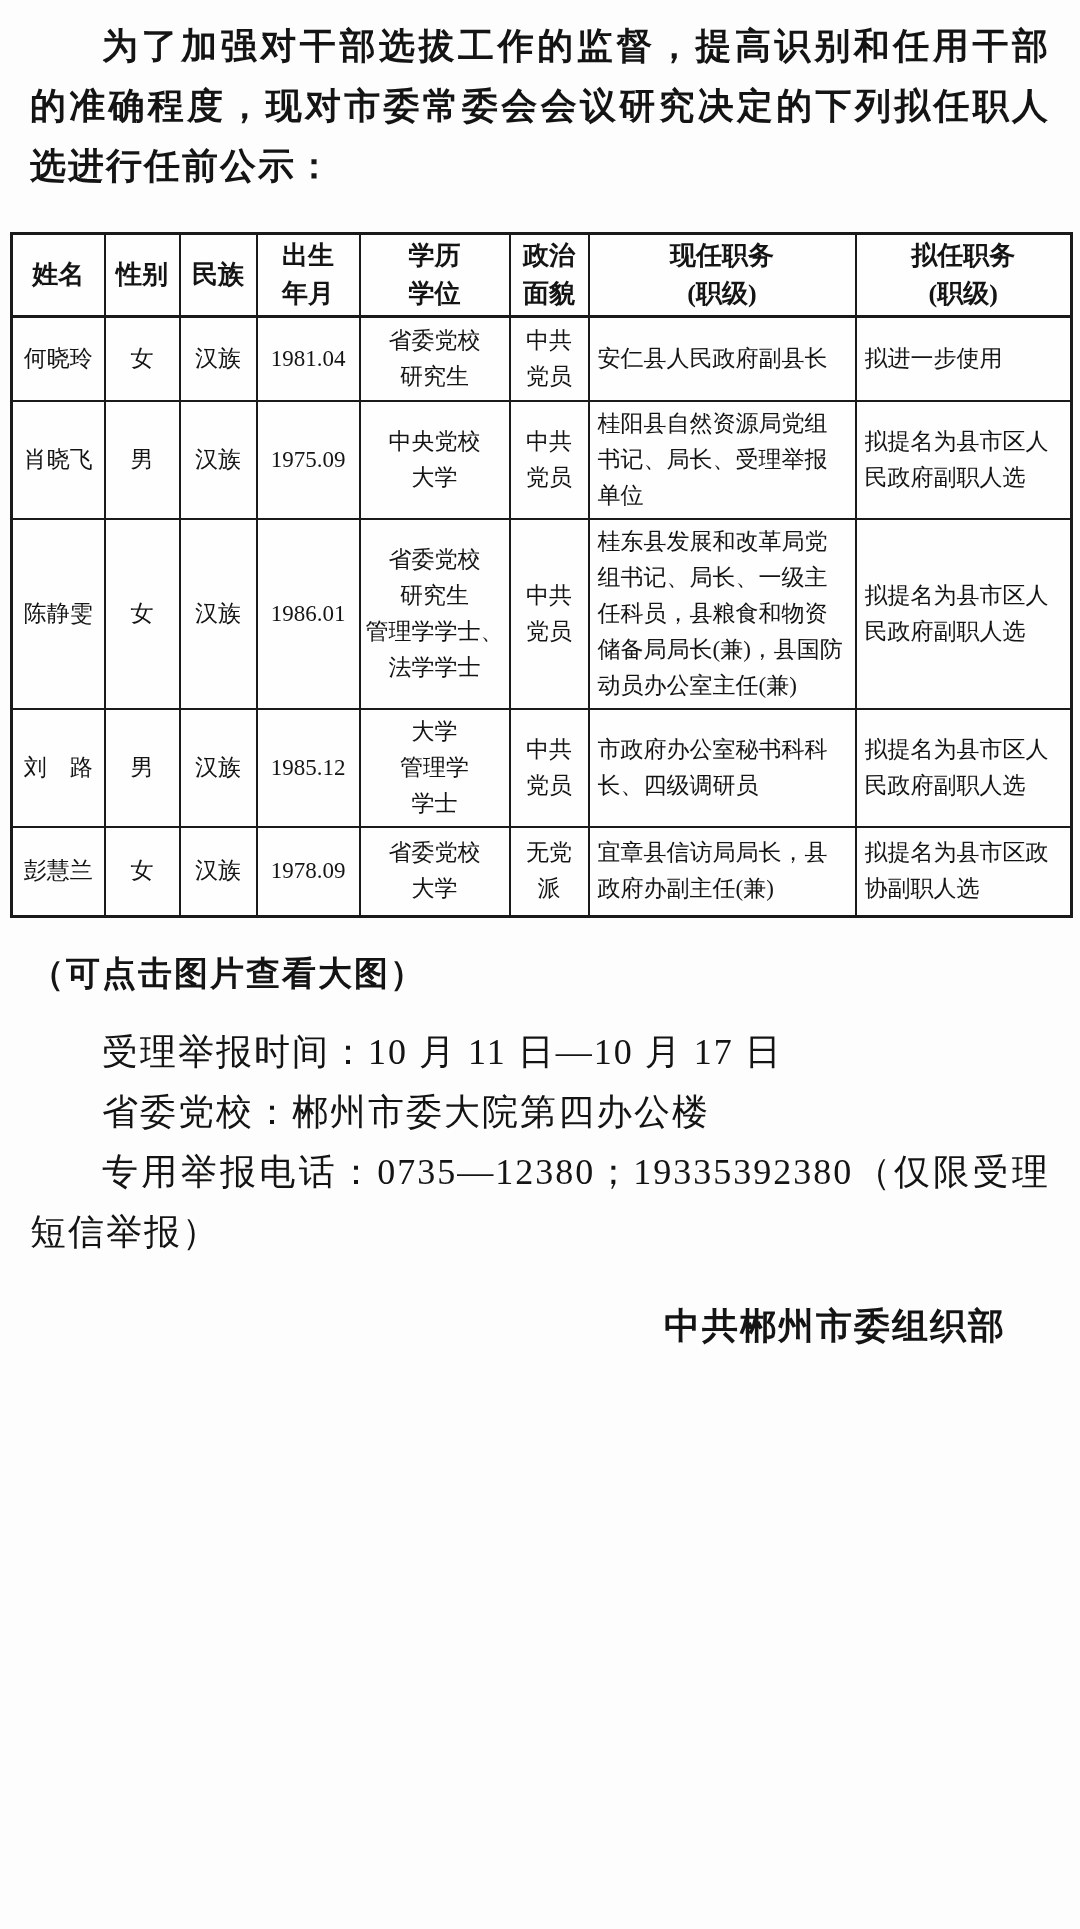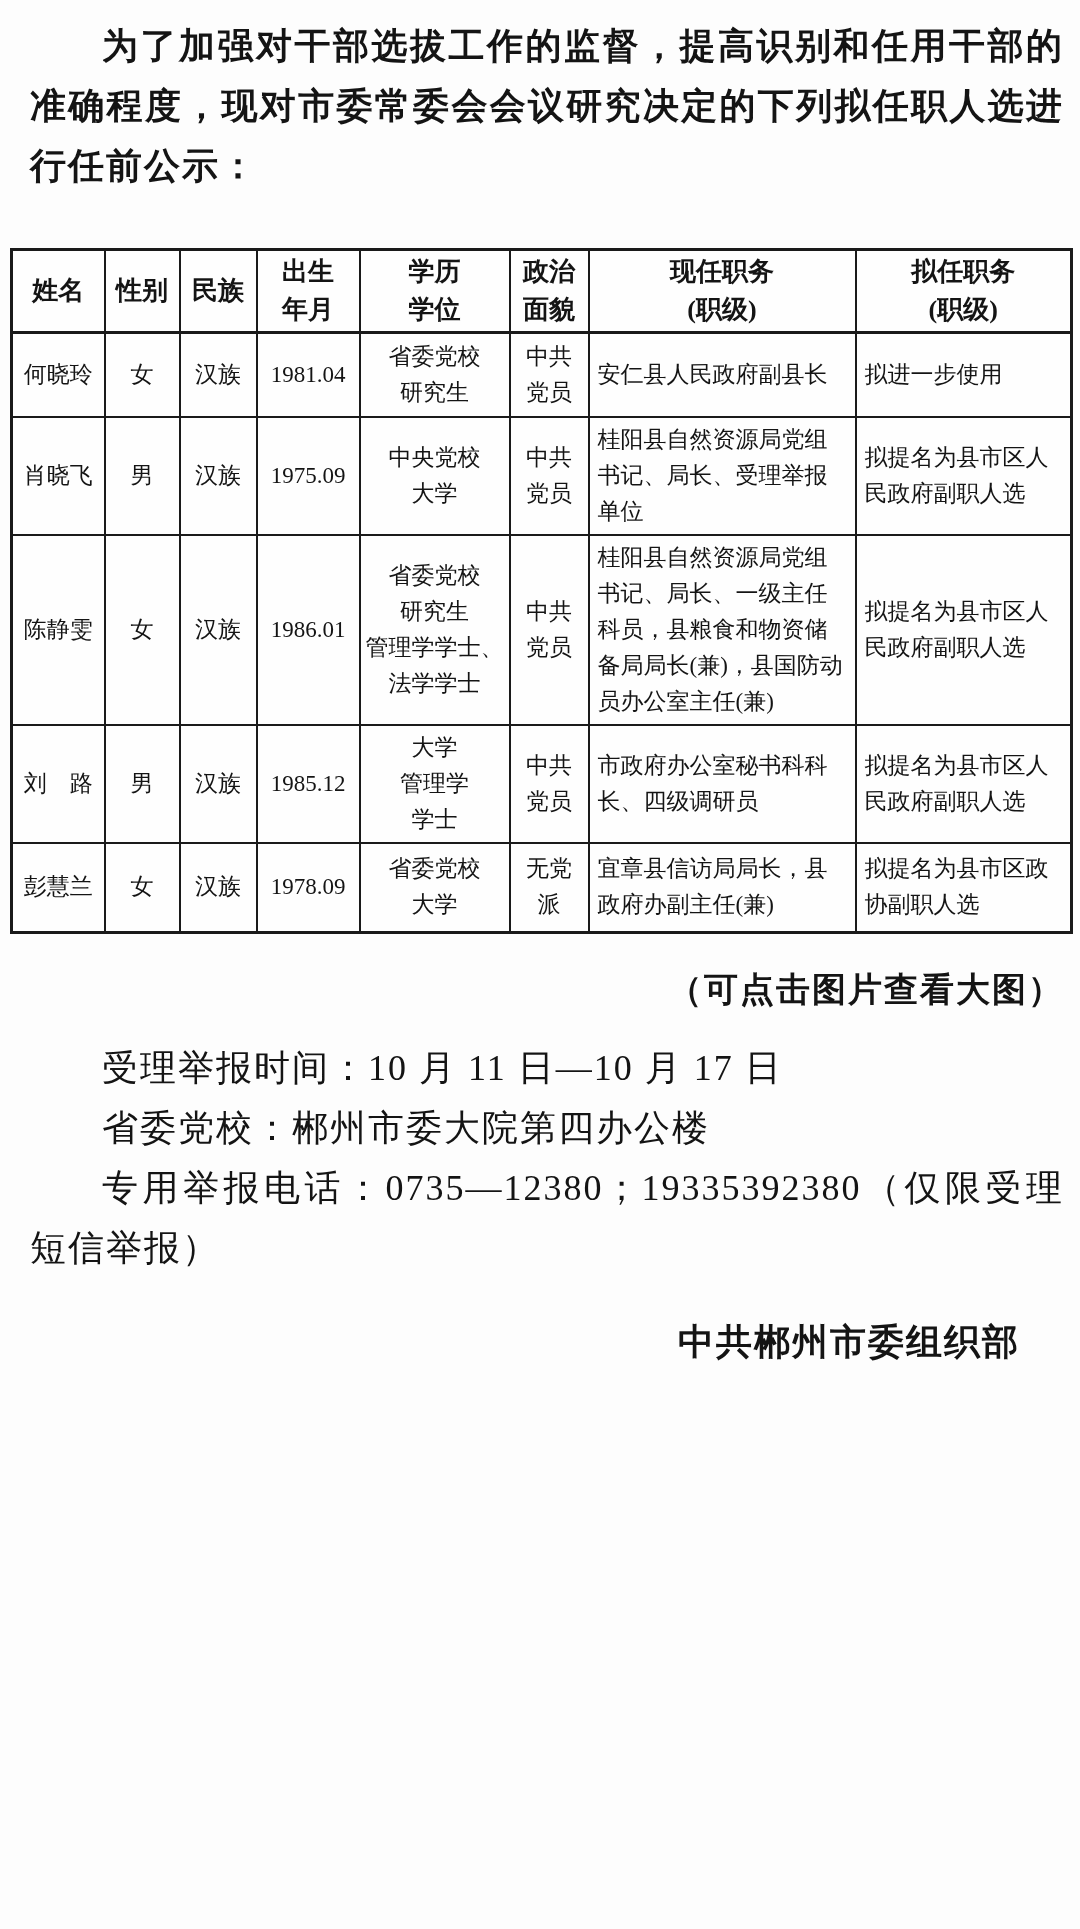--- a/index.html
+++ b/index.html
@@ -8,36 +8,36 @@
     background: #fdfdfd;
     color: #141414;
     font-family: "Liberation Serif", "DejaVu Serif", serif;
   }
   .page {
     position: relative;
     width: 1080px;
     height: 1929px;
     overflow: hidden;
     box-sizing: border-box;
-    padding: 16px 16px 0 30px;
+    padding: 16px 30px 0 30px;
   }
   
   .para {
     font-size: 36px;
     font-weight: bold;
     line-height: 60px;
     letter-spacing: 2px;
     text-align: justify;
     text-indent: 2em;
     margin: 0;
     white-space: normal;
   }
   
   .tbl-wrap {
-    margin: 52px -20px 0 -20px; 
+    margin: 36px -20px 0 -20px; 
   }
   table.candidates {
     width: 1060px;
     border-collapse: collapse;
     table-layout: fixed;
     border: 3px solid #1a1a1a;
     background: #fefefe;
   }
   table.candidates th,
   table.candidates td {
@@ -69,21 +69,21 @@
   tr.h-r3 td { height: 162px; }
   tr.h-r4 td { height: 98px; }
   tr.h-r5 td { height: 90px; }
   
   .caption {
     margin: 26px 0 0 0;
     font-size: 34px;
     font-weight: bold;
     letter-spacing: 2px;
     line-height: 60px;
-    text-align: right;
+    text-align: left;
   }
   .report { margin-top: 24px; }
   .contact { margin-top: 18px; }
   .contact p {
     font-size: 36px;
     font-weight: normal;
     line-height: 60px;
     letter-spacing: 2px;
     text-align: justify;
     text-indent: 2em;
@@ -167,21 +167,21 @@
           <td class="c-center">陈静雯</td>
           <td class="c-center">女</td>
           <td class="c-center">汉族</td>
           <td class="c-center">1986.01</td>
           <td class="c-center">省委党校
 研究生
 管理学学士、
 法学学士</td>
           <td class="c-center">中共
 党员</td>
-          <td class="c-left">桂阳县自然资源局党组书记、局长、一级主任科员，县粮食和物资储备局局长(兼)，县国防动员办公室主任(兼)</td>
+          <td class="c-left">桂东县发展和改革局党组书记、局长、一级主任科员，县粮食和物资储备局局长(兼)，县国防动员办公室主任(兼)</td>
           <td class="c-left">拟提名为县市区人民政府副职人选</td>
         </tr>
         <tr class="h-r4">
           <td class="c-center">刘　路</td>
           <td class="c-center">男</td>
           <td class="c-center">汉族</td>
           <td class="c-center">1985.12</td>
           <td class="c-center">大学
 管理学
 学士</td>

